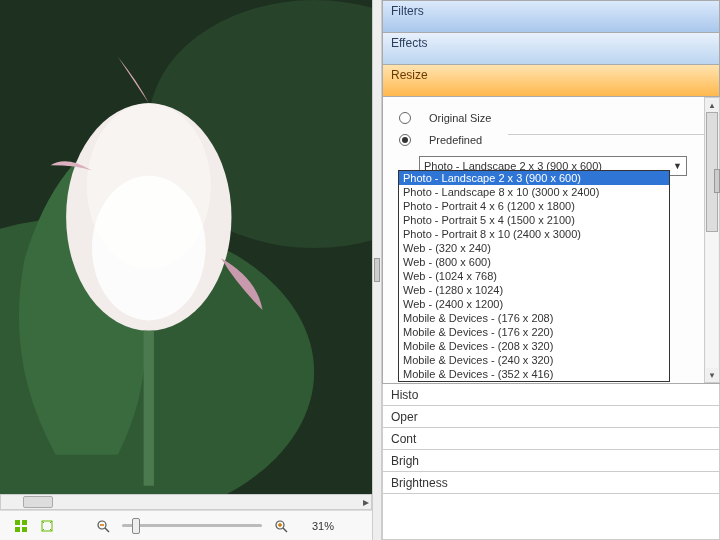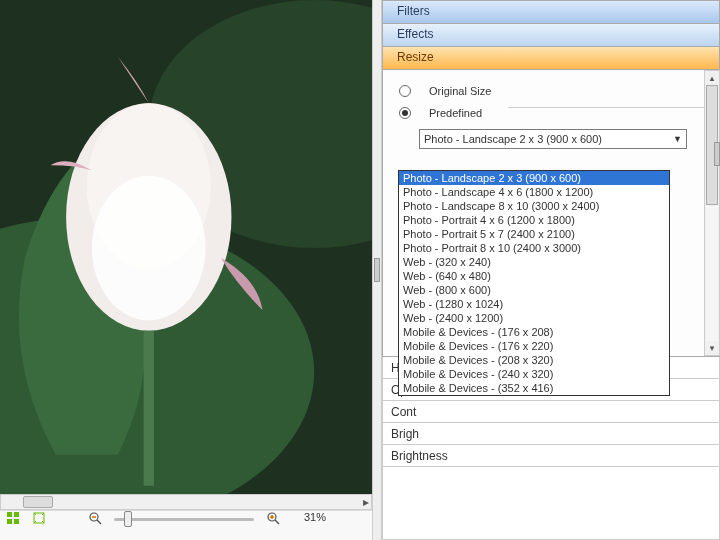--- a/index.html
+++ b/index.html
@@ -4,30 +4,30 @@
 <style>
 *{box-sizing:border-box;margin:0;padding:0;font-family:Tahoma,Arial,sans-serif;font-size:11px;color:#333}
 body{background:#fff;width:720px;height:540px;overflow:hidden;position:relative}
 .main{display:flex;width:100%;height:100%}
 .left{width:372px;height:100%;display:flex;flex-direction:column;background:#f8f8f8}
 .preview{flex:1;background:#2a3a2a;position:relative;overflow:hidden}
 .preview svg{width:100%;height:100%}
 .hscroll{height:16px;background:#f0f0f0;border:1px solid #ccc;display:flex;align-items:center;position:relative}
 .hscroll .thumb{position:absolute;left:22px;width:30px;height:12px;background:#ddd;border:1px solid #aaa;border-radius:2px}
 .hscroll .arrow-r{position:absolute;right:2px;font-size:12px;color:#555}
-.toolbar{height:30px;display:flex;gap:12px;padding:0 6px;background:#f8f8f8;border-top:1px solid #ddd}
+.toolbar{height:30px;display:flex;align-items:center;gap:12px;padding:0 14px;background:#f8f8f8;border-top:1px solid #ddd}
 .tb-icon{width:14px;height:14px;display:flex;align-items:center;justify-content:center}
 .slider{flex:0 0 140px;height:16px;position:relative;display:flex;align-items:center}
 .slider .track{height:3px;background:#bbb;width:100%;border-radius:2px}
 .slider .knob{position:absolute;left:10px;width:8px;height:16px;background:#eee;border:1px solid #888;border-radius:2px}
 .zoom-pct{width:34px;text-align:right}
 .splitter{width:10px;background:#eee;display:flex;align-items:center;justify-content:center;border-left:1px solid #ccc;border-right:1px solid #ccc}
 .grip{width:6px;height:24px;background:#ccc;border:1px solid #999}
 .right{flex:1;display:flex;flex-direction:column;background:#fdfdfd;position:relative}
-.panel-hdr{height:23px;line-height:20px;padding:0 14px;border:1px solid #aaa;border-bottom:none;font-size:12px}
+.panel-hdr{height:32px;line-height:20px;padding:0 8px;border:1px solid #aaa;border-bottom:none;font-size:12px}
 .panel-hdr.blue{background:linear-gradient(#dbe9fb,#a9c7ec);color:#2a3f5f}
 .panel-hdr.blue2{background:linear-gradient(#e8f1fc,#bcd5f0);color:#2a3f5f}
 .panel-hdr.orange{background:linear-gradient(#ffe3b0,#ffb84d);color:#6a3b00}
 .panel-body{border:1px solid #aaa;padding:10px 10px 4px 10px;position:relative;height:288px}
 .radio-row{display:flex;align-items:center;gap:18px;margin:5px 0 10px 6px}
 .radio{width:12px;height:12px;border:1px solid #666;border-radius:50%;background:#fff;display:inline-flex;align-items:center;justify-content:center}
 .radio.sel::after{content:"";width:6px;height:6px;background:#333;border-radius:50%}
 .fieldset-line{height:1px;background:#ccc;flex:1;margin-left:8px}
 .predef-row{display:flex;align-items:flex-start}
 .combo{margin:8px 0 0 26px;width:268px;height:20px;border:1px solid #7a7a7a;background:#fff;display:flex;align-items:center;padding:0 4px;justify-content:space-between}
@@ -148,28 +148,27 @@
     <div class="section-row">Oper</div>
     <div class="section-row">Cont</div>
     <div class="section-row">Brigh</div>
     <div class="section-row">Brightness</div>
     <div class="bottom-pad"></div>
   </div>
 </div>
 
 <div class="dropdown" id="dd">
     <div class="opt sel">Photo - Landscape 2 x 3 (900 x 600)</div>
-    <div class="opt">Photo - Landscape 4 x 6 (1800 x 1200)</div>
     <div class="opt">Photo - Landscape 8 x 10 (3000 x 2400)</div>
     <div class="opt">Photo - Portrait 4 x 6 (1200 x 1800)</div>
-    <div class="opt">Photo - Portrait 5 x 7 (2400 x 2100)</div>
+    <div class="opt">Photo - Portrait 5 x 4 (1500 x 2100)</div>
     <div class="opt">Photo - Portrait 8 x 10 (2400 x 3000)</div>
     <div class="opt">Web - (320 x 240)</div>
-    <div class="opt">Web - (640 x 480)</div>
     <div class="opt">Web - (800 x 600)</div>
+    <div class="opt">Web - (1024 x 768)</div>
     <div class="opt">Web - (1280 x 1024)</div>
     <div class="opt">Web - (2400 x 1200)</div>
     <div class="opt">Mobile &amp; Devices - (176 x 208)</div>
     <div class="opt">Mobile &amp; Devices - (176 x 220)</div>
     <div class="opt">Mobile &amp; Devices - (208 x 320)</div>
     <div class="opt">Mobile &amp; Devices - (240 x 320)</div>
     <div class="opt">Mobile &amp; Devices - (352 x 416)</div>
   </div>
 
 </body></html>

